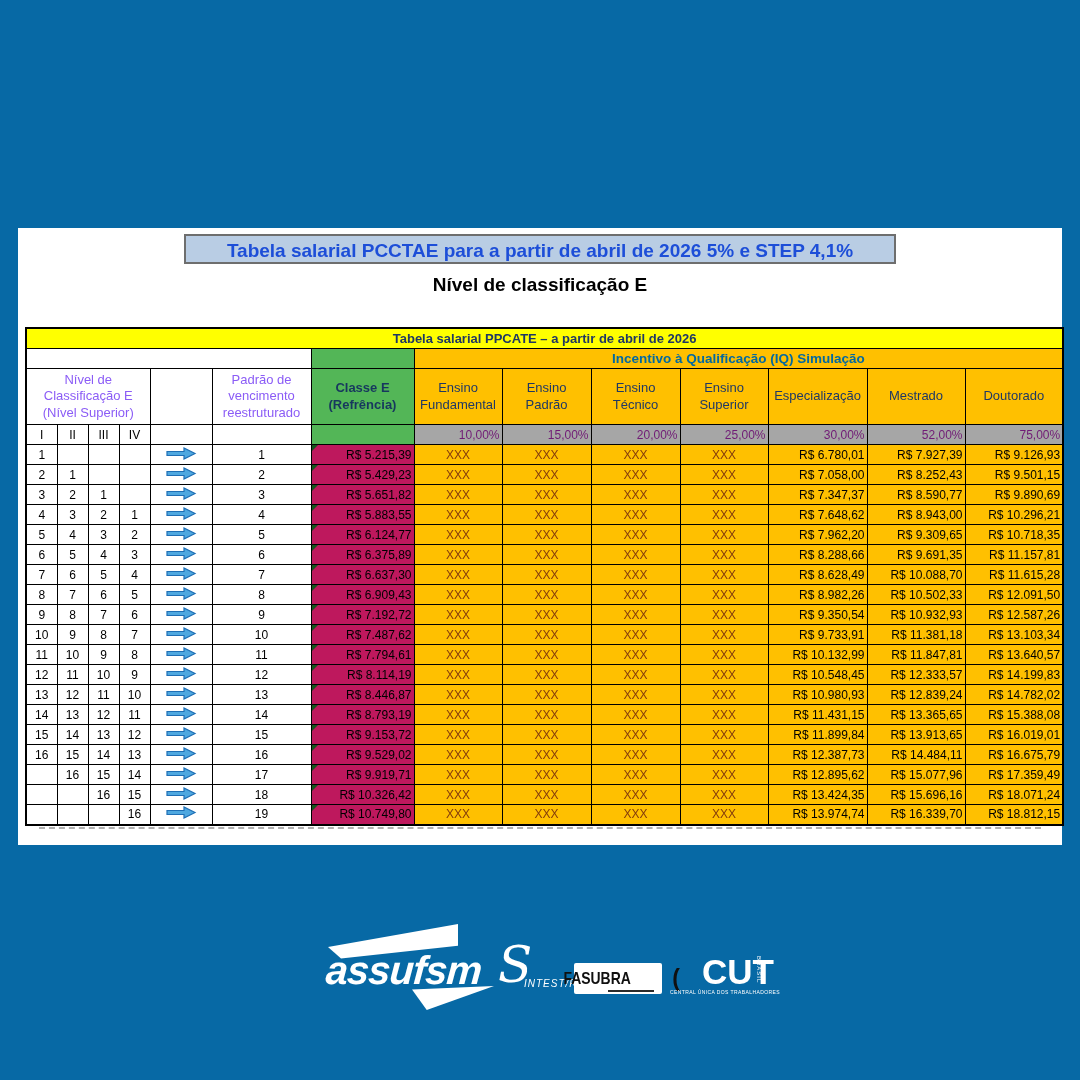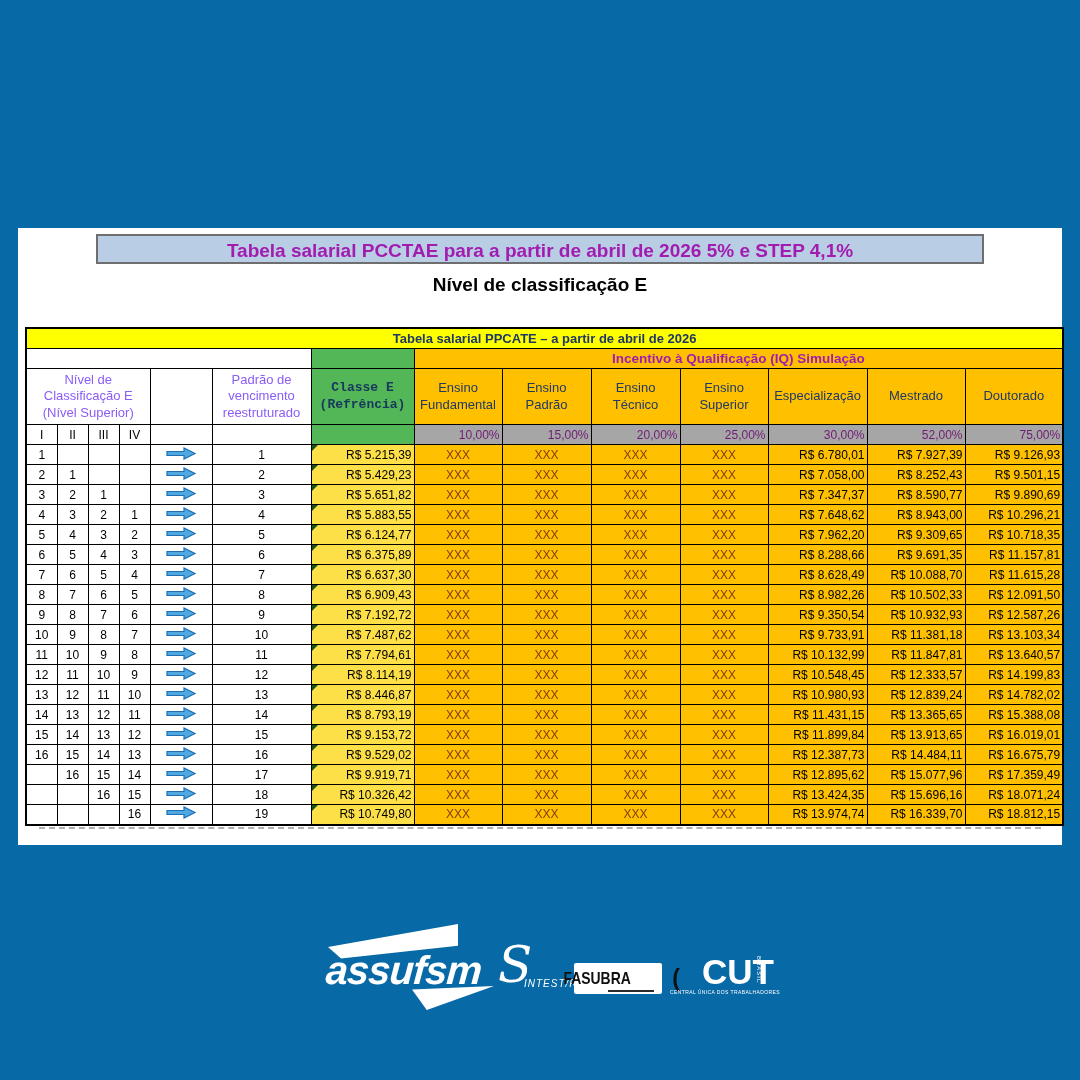--- a/index.html
+++ b/index.html
@@ -6,45 +6,45 @@
   body { font-family: "Liberation Sans", sans-serif; }
   .stage {
     position:relative; width:1080px; height:1080px;
     background:#0769A5; overflow:hidden;
   }
   .panel {
     position:absolute; left:18px; top:228px; width:1044px; height:617px;
     background:#FFFFFF;
   }
   .title-bar {
-    width:888px; height:30px; line-height:30px; margin:6px auto 0 auto;
+    width:712px; height:30px; line-height:30px; margin:6px auto 0 auto;
     background:#B9CDE4; border:2px solid #6E6E6E; box-sizing:border-box;
-    text-align:center; font-size:19px; font-weight:bold; color:#a21caf;
+    text-align:center; font-size:19px; font-weight:bold; color:#1d4ed8;
   }
   .subtitle {
     margin-top:10px; height:22px; text-align:center;
     font-size:19px; font-weight:bold; color:#000;
   }
   table.salary {
     border-collapse:collapse; table-layout:fixed;
     width:1037px; margin-left:7px; margin-top:31px;
     border:2px solid #000;
     padding-left:36px;
   }
   table.salary td { border:1px solid #000; overflow:hidden; padding:0 2px; vertical-align:middle; }
   .band-yellow { background:#FFFF00; color:#1F3864; font-weight:bold; text-align:center; font-size:13px; height:19px; }
-  .band-orange { background:#FFC000; color:#a21caf; font-weight:bold; text-align:center; font-size:13.5px; height:19px; }
+  .band-orange { background:#FFC000; color:#0369a1; font-weight:bold; text-align:center; font-size:13.5px; height:19px; }
   .hdr { text-align:center; font-size:13px; color:#8b5cf6; line-height:1.25; }
   .hdr-orange { background:#FFC000; color:#203864; word-wrap:break-word; }
-  .green-bg { background:#53B657;font-family:Liberation Mono, monospace; }
+  .green-bg { background:#53B657; }
   .classe-hdr { font-weight:bold; color:#17375E; }
   .pct { background:#A6A6A6; text-align:right; font-size:12px; color:#701a75; height:19px; }
   .num { text-align:center; font-size:12px; color:#000; }
   .money { text-align:right; font-size:12px; color:#000; padding-right:4px; white-space:nowrap; }
-  .green-cell { background:#fde047; position:relative; }
+  .green-cell { background:#be185d; position:relative; }
   .green-cell::before {
     content:""; position:absolute; left:0; top:0; width:0; height:0;
     border-top:6px solid #14541B; border-right:6px solid transparent;
   }
   .orange-cell { background:#FFC000; }
   .xxx { color:#843C0C; text-align:center; font-size:12px; }
   .data-row { height:20px; }
   .arrow-cell { text-align:center; }
   .sliver {
     width:96%; margin:1px auto 0 auto; height:0;

